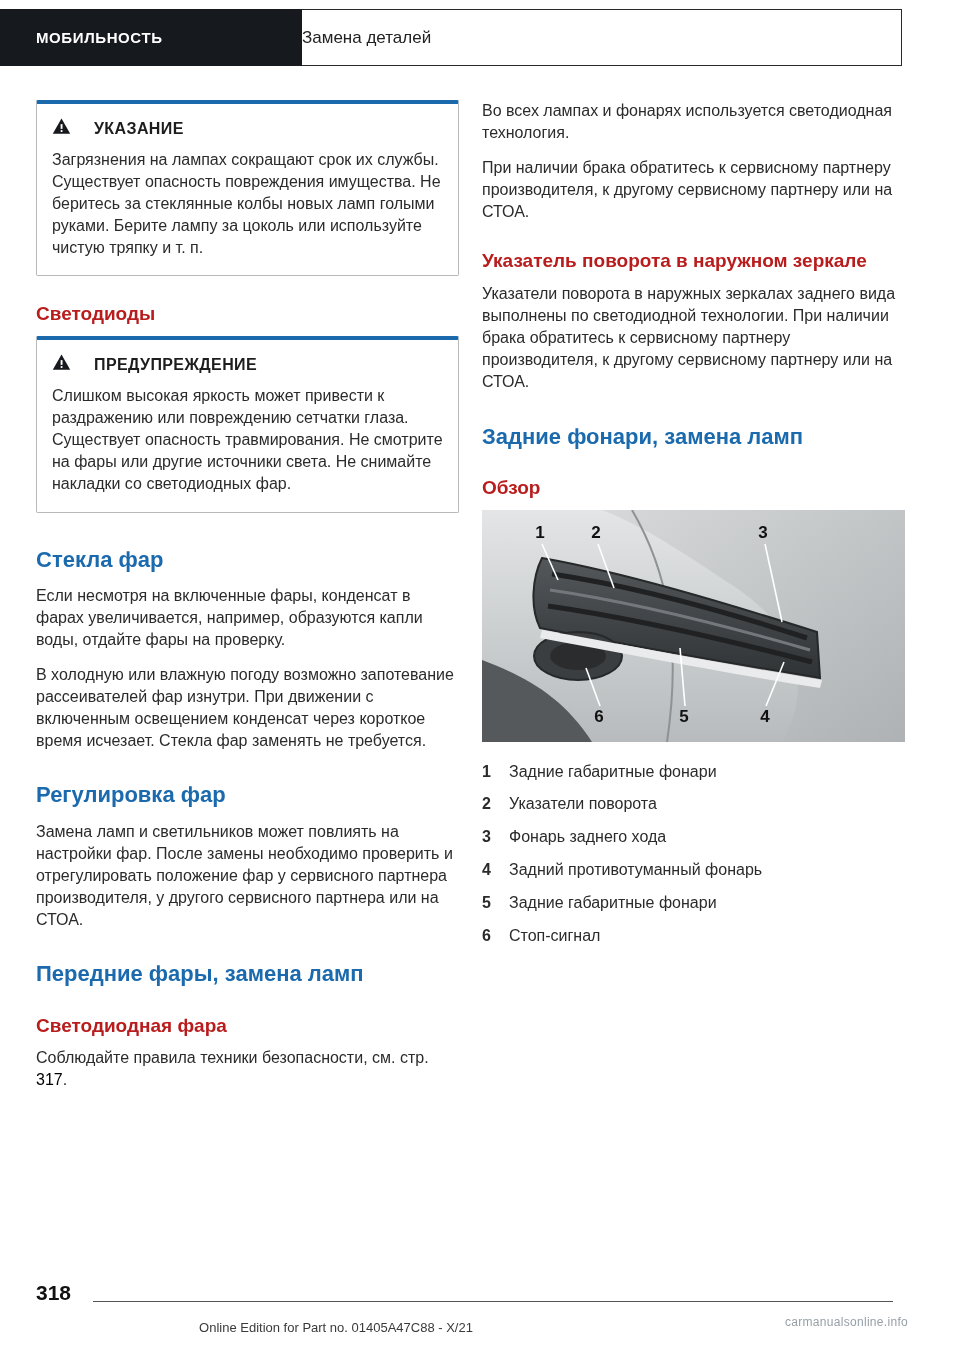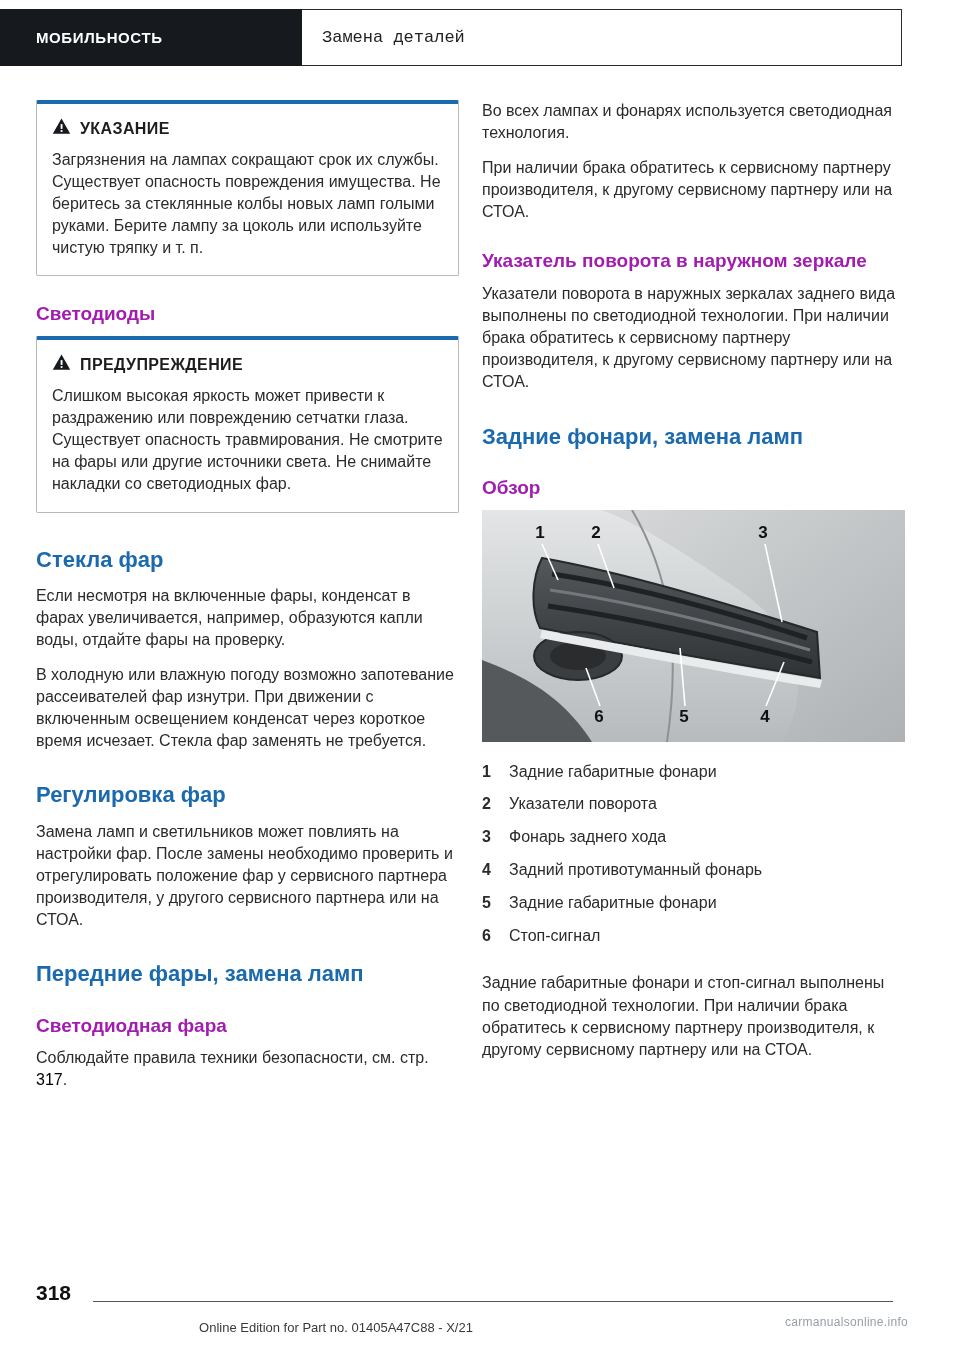--- a/index.html
+++ b/index.html
@@ -11,39 +11,39 @@
   .page{position:absolute;inset:0;}
 
   
   .header{position:absolute;top:9px;left:0;right:58px;height:57px;display:flex;}
   .header-section{
     width:302px;background:#16191d;color:#ffffff;display:flex;align-items:center;
     padding-left:36px;box-sizing:border-box;font-weight:bold;font-size:15px;letter-spacing:.6px;
   }
   .header-title-box{
     flex:1;border:1px solid #2a2a2a;border-left:none;display:flex;align-items:center;
-    padding-left:20px;font-size:17px;color:#222;box-sizing:border-box;background:#fff;font-family:Liberation Mono, monospace;
+    font-size:17px;color:#222;box-sizing:border-box;background:#fff;
   }
 
   
   .content{position:absolute;top:100px;left:36px;width:869px;display:flex;gap:23px;align-items:flex-start;}
   .col{width:423px;box-sizing:border-box;}
 
   p.body{font-size:16px;line-height:1.38;margin:0 0 13px 0;}
 
   .h-big{color:#1a6aad;font-size:22px;font-weight:bold;line-height:1.2;margin:30px 0 12px 0;}
-  .h-med{color:#a21caf;font-size:19px;font-weight:bold;line-height:1.25;margin:26px 0 10px 0;}
+  .h-med{color:#b91c1c;font-size:19px;font-weight:bold;line-height:1.25;margin:26px 0 10px 0;}
   .h-med.first{margin-top:8px;}
 
   
   .alert-box{
     border:1px solid #b9b9b9;border-top:4px solid #1a6aad;border-radius:2px;
     padding:13px 15px 16px 15px;margin:0 0 26px 0;background:#fff;
   }
-  .alert-head{display:flex;align-items:center;gap:9px;margin:0 0 9px 0;text-align:center;}
+  .alert-head{display:flex;align-items:center;gap:23px;margin:0 0 9px 0;text-align:center;}
   .alert-label{font-weight:bold;font-size:16px;letter-spacing:.4px;color:#1d1d1d;}
   .alert-box p.body{margin-bottom:0;}
   .tri-icon{flex:0 0 auto;display:inline-block;}
 
   .link{color:#000000;text-decoration:none;cursor:pointer;}
 
   
   .diagram{width:423px;height:232px;margin:4px 0 20px 0;display:block;}
 
   
@@ -205,21 +205,20 @@
         <div class="legend-row">
           <span class="legend-num">5</span>
           <span>Задние габаритные фонари</span>
         </div>
         <div class="legend-row">
           <span class="legend-num">6</span>
           <span>Стоп-сигнал</span>
         </div>
       </div>
 
-      <p class="body">Задние габаритные фонари и стоп-сигнал выполнены по светодиодной технологии. При наличии брака обратитесь к сервисному партнеру производителя, к другому сервисному партнеру или на СТОА.</p>
 
     </div>
   </div>
 
   <div class="footer-pageno">318</div>
   <div class="footer-rule"></div>
   <div class="footer-edition">Online Edition for Part no. 01405A47C88 - X/21</div>
   <div class="watermark">carmanualsonline.info</div>
 
 </div>

